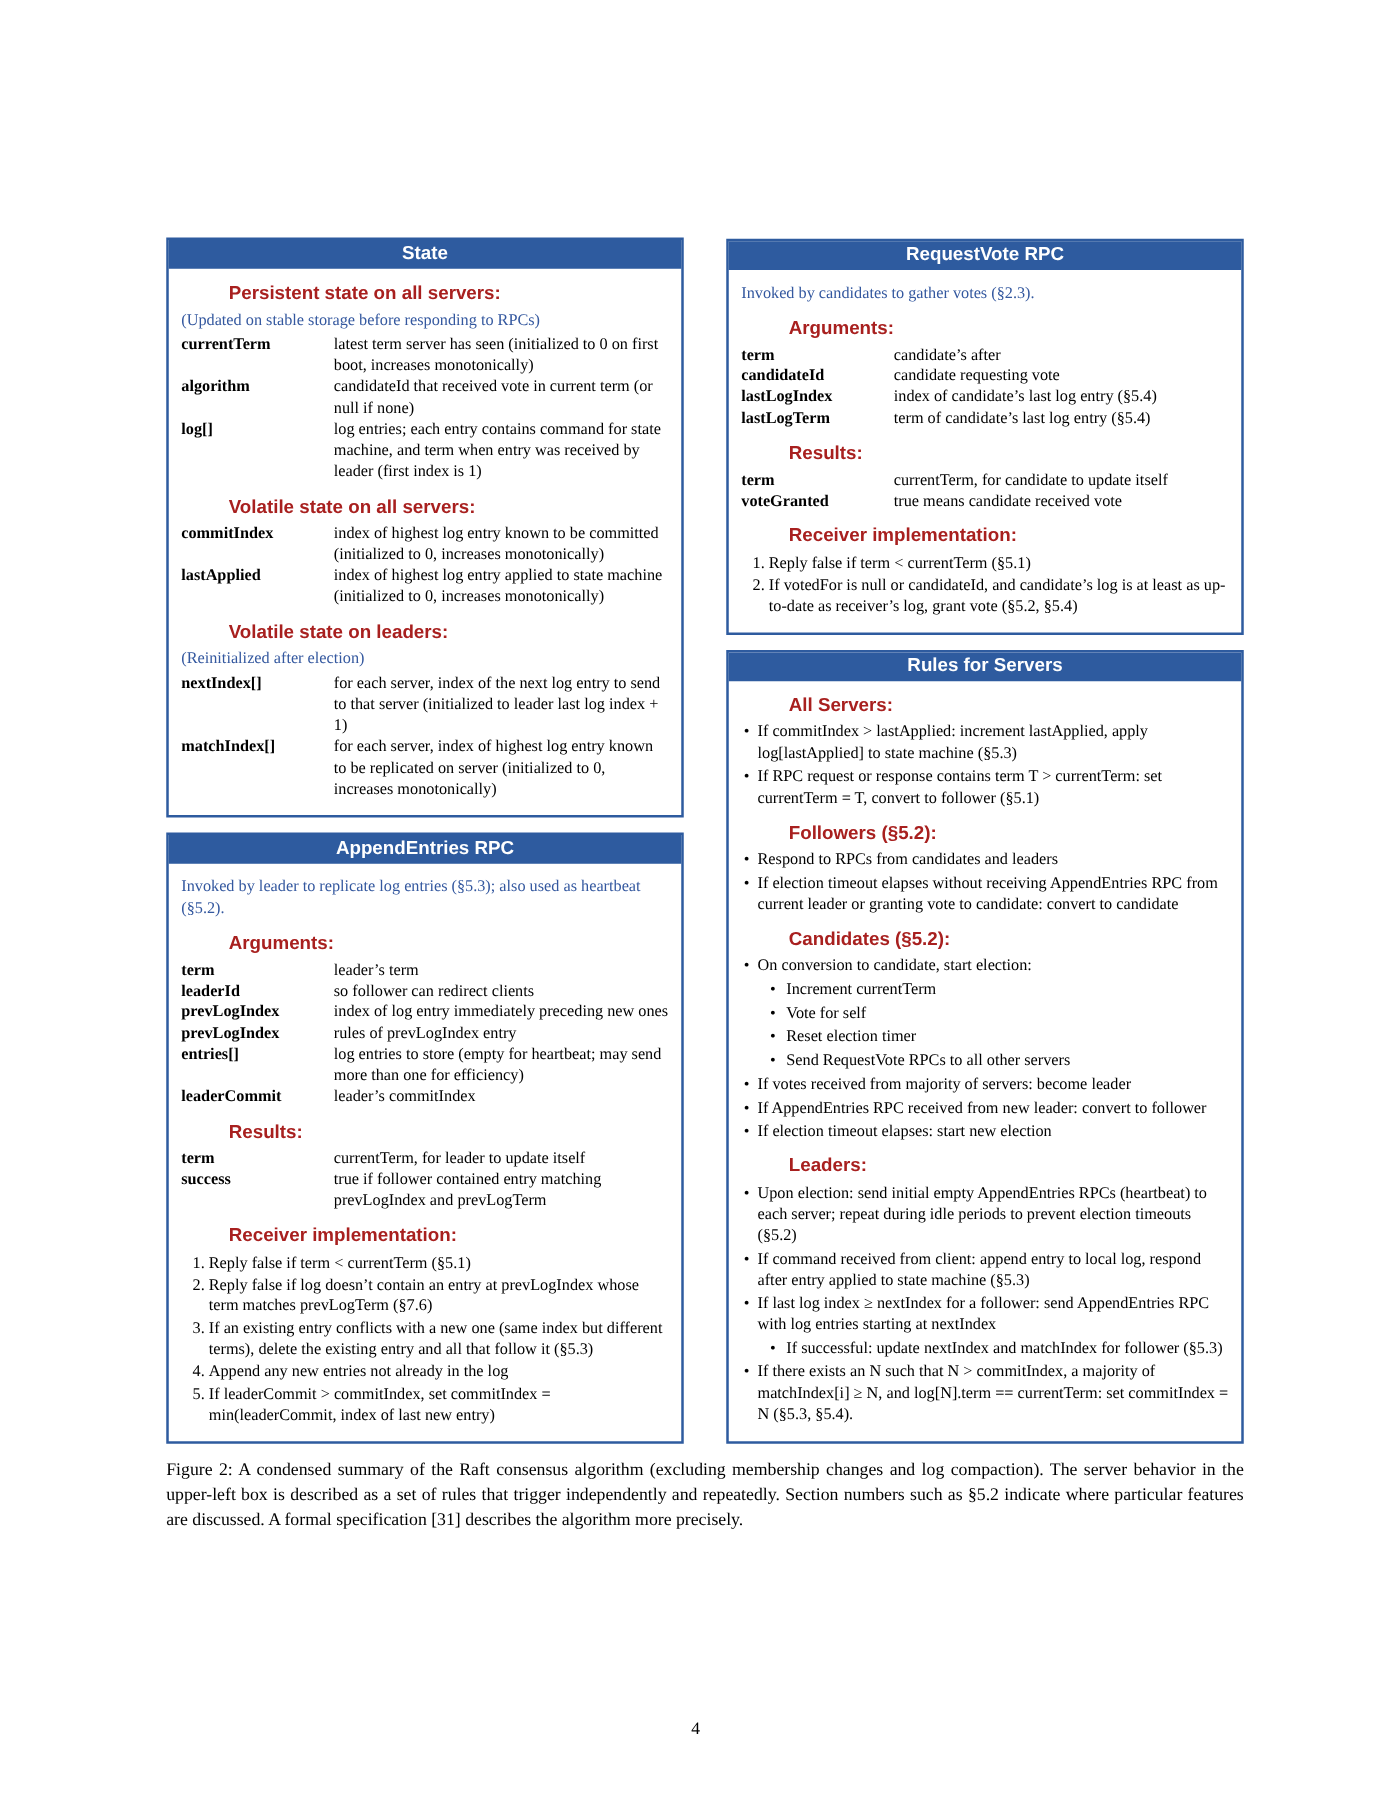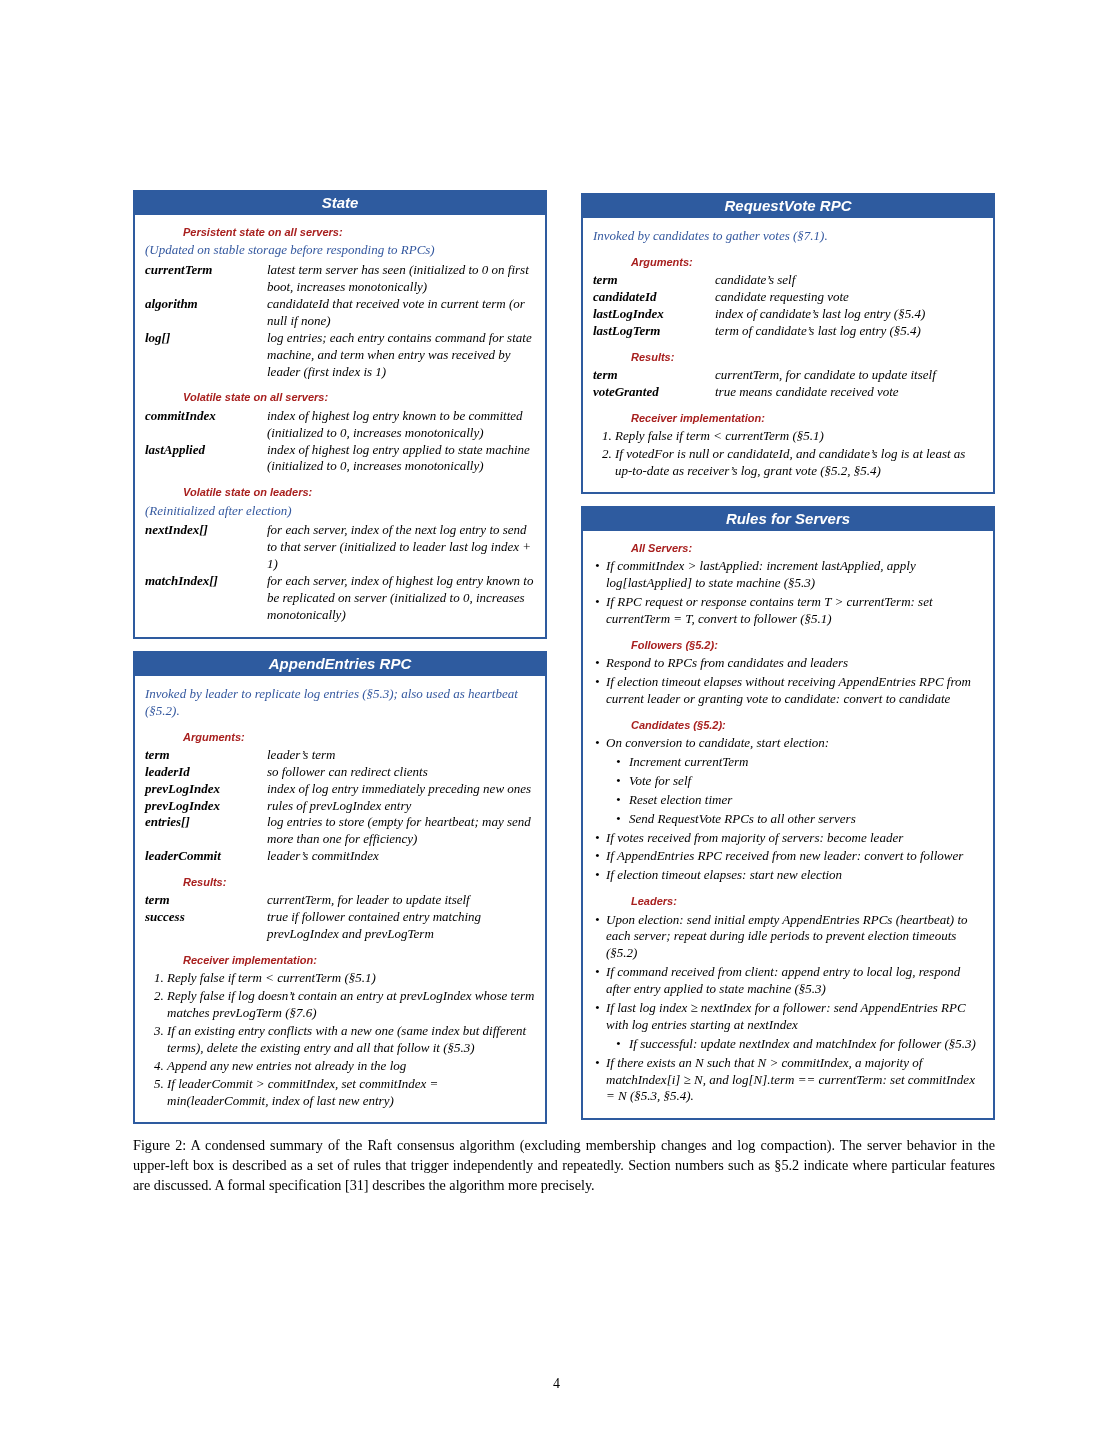--- a/index.html
+++ b/index.html
@@ -3,35 +3,35 @@
 <meta charset="utf-8">
 <style>
   * { margin: 0; padding: 0; box-sizing: border-box; }
   html, body { background: #ffffff; }
   body {
     width: 1113px; height: 1440px; position: relative;
     font-family: "Liberation Serif", "DejaVu Serif", serif;
     color: #000;
   }
   .figure { position: absolute; left: 133px; top: 190px; width: 862px; }
-  .columns { display: flex; gap: 34px; align-items: center; font-style: italic; }
+  .columns { display: flex; gap: 34px; align-items: flex-end; }
   .col { width: 414px; display: flex; flex-direction: column; gap: 12px; }
 
   .box { border: 2px solid var(--header-blue); background: #fff; width: 100%; }
   .box-header {
     background: var(--header-blue); color: #fff; text-align: center;
     font-family: "Liberation Sans", "DejaVu Sans", sans-serif;
     font-weight: 700; font-size: 15px; padding: 2px 0 4px;
   }
   .box-body { padding: 8px 10px 11px; font-size: 13px; line-height: 1.3; }
   .box-body > :first-child { margin-top: 2px; }
 
   .sec-heading {
     font-family: "Liberation Sans", "DejaVu Sans", sans-serif;
-    font-weight: 700; font-size: 11px; color: var(--heading-red);
+    font-weight: 700; font-size: 15px; color: var(--heading-red);
     margin-top: 10px; margin-bottom: 3px; padding-left: 38px;
   }
   .note { color: var(--note-blue); margin: 2px 0 3px; }
 
   .deflist { display: grid; grid-template-columns: 116px 1fr; column-gap: 6px; margin: 1px 0 2px; }
   .term { font-weight: 700; }
   .def { }
 
   .numlist { margin: 1px 0 0 0; padding-left: 22px; }
   .numlist li { margin-bottom: 1px; }
@@ -121,25 +121,25 @@
               <li class="numitem">Append any new entries not already in the log</li>
               <li class="numitem">If leaderCommit &gt; commitIndex, set commitIndex = min(leaderCommit, index of last new entry)</li>
             </ol>
           </div>
         </section>
     </div>
     <div class="col">
       <section class="box">
           <div class="box-header">RequestVote RPC</div>
           <div class="box-body">
-            <div class="note">Invoked by candidates to gather votes (§7.1).</div>
+            <div class="note">Invoked by candidates to gather votes (§2.3).</div>
             <div class="sec-heading">Arguments:</div>
             <div class="deflist">
               <div class="term">term</div>
-              <div class="def">candidate’s self</div>
+              <div class="def">candidate’s after</div>
               <div class="term">candidateId</div>
               <div class="def">candidate requesting vote</div>
               <div class="term">lastLogIndex</div>
               <div class="def">index of candidate’s last log entry (§5.4)</div>
               <div class="term">lastLogTerm</div>
               <div class="def">term of candidate’s last log entry (§5.4)</div>
             </div>
             <div class="sec-heading">Results:</div>
             <div class="deflist">
               <div class="term">term</div>

